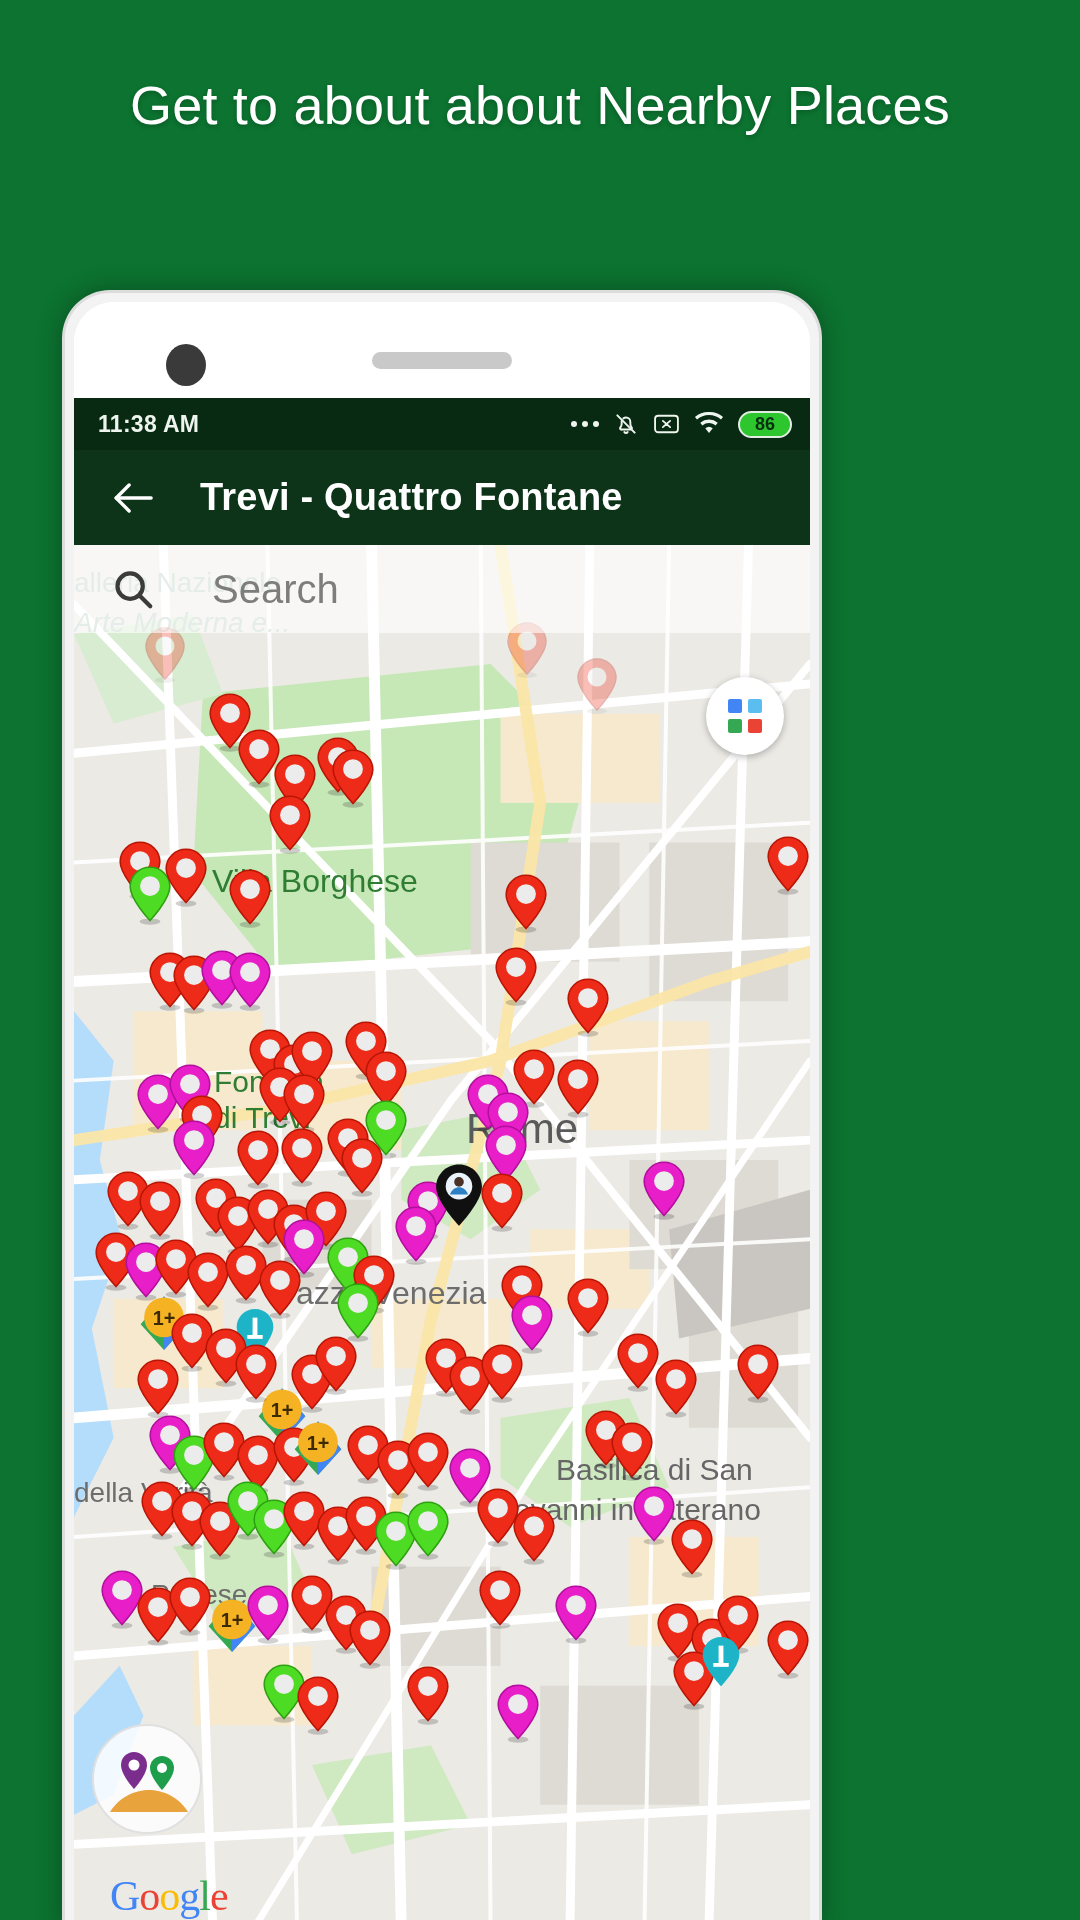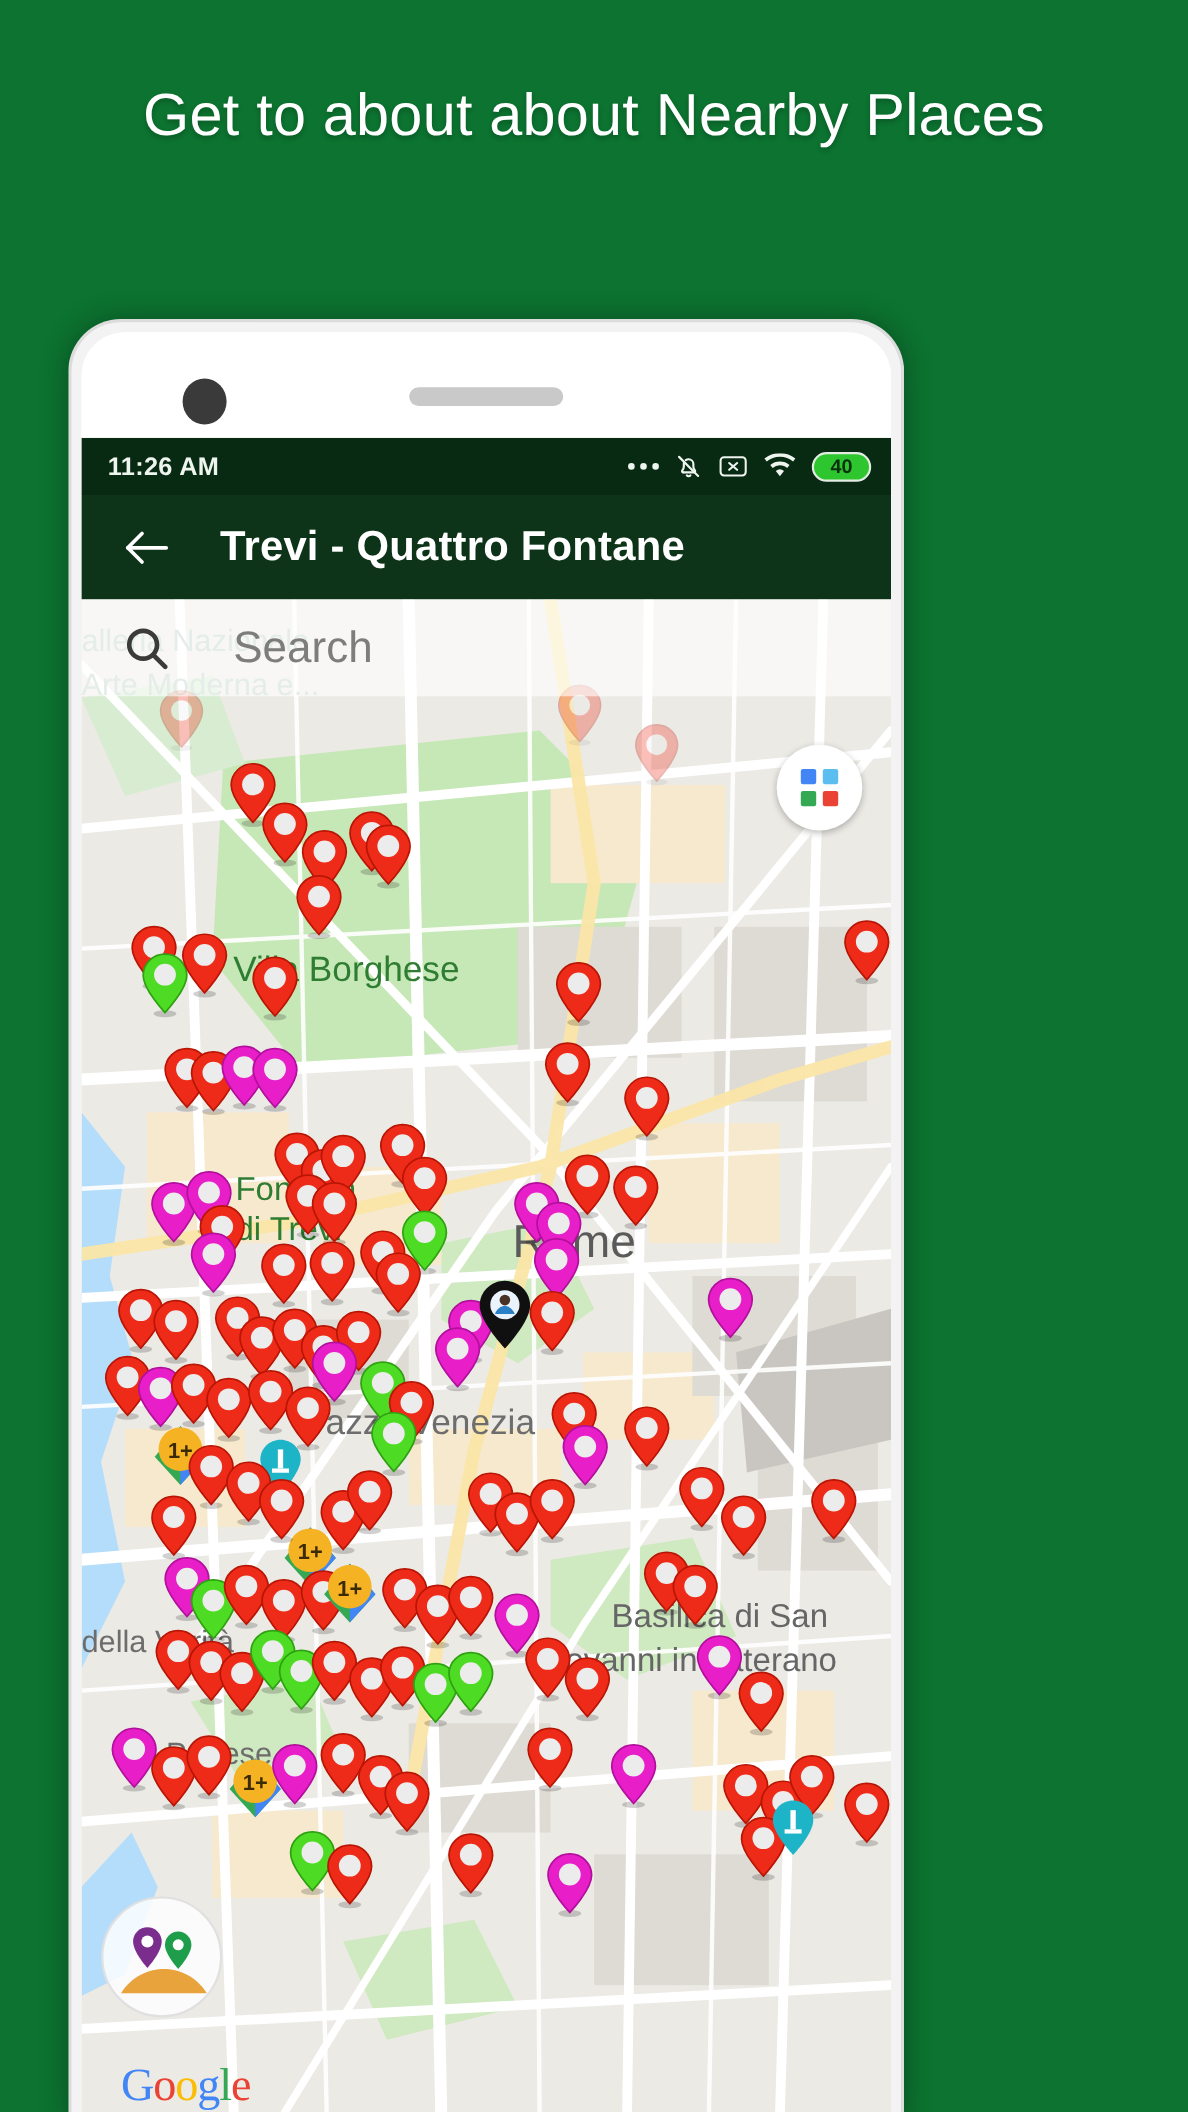--- a/index.html
+++ b/index.html
@@ -207,21 +207,21 @@
 
 <div class="phone">
   <div class="phone-inner">
 
     <div class="notch-row">
       <div class="camera-dot"></div>
       <div class="speaker"></div>
     </div>
 
     <div class="statusbar">
-      <div class="status-time">11:26 AM</div>
+      <div class="status-time">11:38 AM</div>
       <div class="status-right">
         <span class="dots">
             <i></i>
             <i></i>
             <i></i>
           </span>
         <svg class="ico" width="26" height="26" viewBox="0 0 24 24" fill="none" stroke="#eef4ee" stroke-width="1.8" stroke-linecap="round">
           <path d="M7.5 17h9a1 1 0 0 0 .8-1.6c-.8-1-1.3-2-1.3-3.4V10a4 4 0 0 0-4-4 4 4 0 0 0-2.4.8"></path>
           <path d="M8.2 8.6A4 4 0 0 0 8 10v2c0 1.4-.5 2.4-1.3 3.4A1 1 0 0 0 7.5 17"></path>
           <path d="M10.5 19.5a1.8 1.8 0 0 0 3 0"></path>
@@ -229,21 +229,21 @@
         </svg>
         <svg class="ico" width="27" height="24" viewBox="0 0 26 22" fill="none" stroke="#eef4ee" stroke-width="1.8">
           <rect x="2" y="3" width="22" height="16" rx="3"></rect>
           <path d="M9.5 8l7 6M16.5 8l-7 6" stroke-linecap="round"></path>
         </svg>
         <svg class="ico" width="30" height="24" viewBox="0 0 24 20" fill="#eef4ee">
           <path d="M12 17.4l3.1-3.9a4.9 4.9 0 0 0-6.2 0z"></path>
           <path d="M12 9.2c2.1 0 4 .75 5.5 2l1.8-2.3A11.3 11.3 0 0 0 12 6.3a11.3 11.3 0 0 0-7.3 2.6l1.8 2.3A8.4 8.4 0 0 1 12 9.2z"></path>
           <path d="M12 2.6c3.8 0 7.3 1.4 10 3.7l1.7-2.2A17.9 17.9 0 0 0 12 0 17.9 17.9 0 0 0 .3 4.1L2 6.3A15.6 15.6 0 0 1 12 2.6z"></path>
         </svg>
-        <span class="batt">40</span>
+        <span class="batt">86</span>
       </div>
     </div>
 
     <div class="appbar">
       <div class="back-btn">
         <svg width="44" height="34" viewBox="0 0 34 26" fill="none" stroke="#fff" stroke-width="2.6" stroke-linecap="round" stroke-linejoin="round">
           <path d="M31 13H4"></path>
             <path d="M14 3L4 13l10 10"></path>
         </svg>
       </div>
@@ -314,21 +314,21 @@
           <path d="M600 0 L575 1397"></path>
         </g>
 
         <g stroke="#fbe6a8" fill="none" stroke-width="12" stroke-linecap="round" opacity="0.95">
           <path d="M430 0 L470 260 L430 520 L360 780 L300 1100"></path>
           <path d="M0 600 L200 570 L420 520 L640 440 L742 410"></path>
         </g>
       </svg>
 
       <div class="map-label lbl-faint" style="left:0px; top:22px;">alleria Nazionale</div>
-      <div class="map-label lbl-faint" style="left:0px; top:62px;">Arte Moderna e...</div>
+      <div class="map-label lbl-faint" style="left:0px; top:62px;font-style:italic;">Arte Moderna e...</div>
       <div class="map-label lbl-park" style="left:138px; top:318px; font-size:32px;">Villa Borghese</div>
       <div class="map-label lbl-park" style="left:140px; top:520px;">Fontana</div>
       <div class="map-label lbl-park" style="left:140px; top:556px;">di Trevi</div>
       <div class="map-label lbl-city" style="left:392px; top:560px;">Rome</div>
       <div class="map-label lbl-gray" style="left:222px; top:730px; font-size:32px;">azza Venezia</div>
       <div class="map-label lbl-poi" style="left:482px; top:908px; font-size:30px;">Basilica di San</div>
       <div class="map-label lbl-poi" style="left:410px; top:948px; font-size:30px;">Giovanni in Laterano</div>
       <div class="map-label lbl-gray" style="left:0px; top:932px;">della Verità</div>
       <div class="map-label lbl-gray" style="left:38px; top:1034px;">tta Pratese</div>
 

